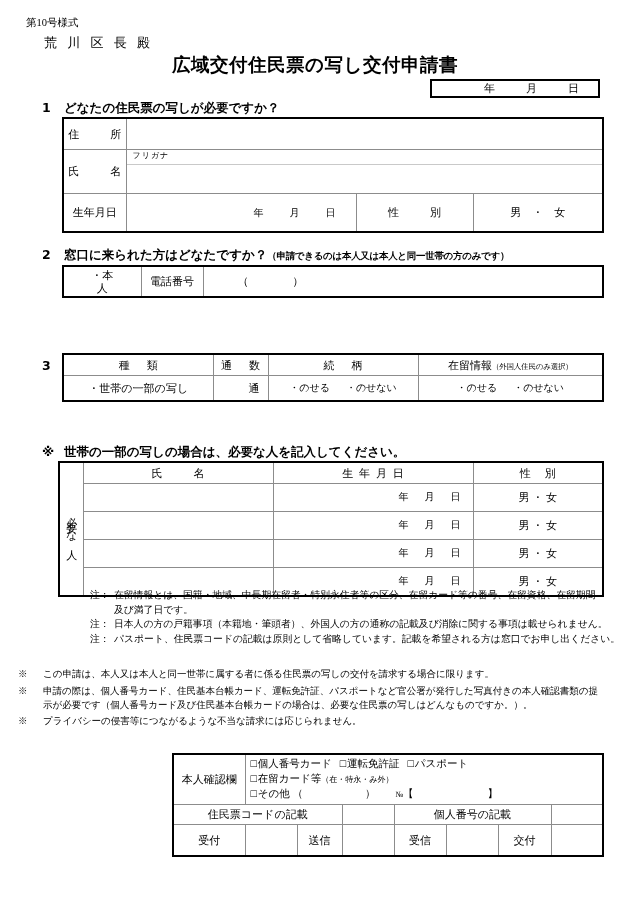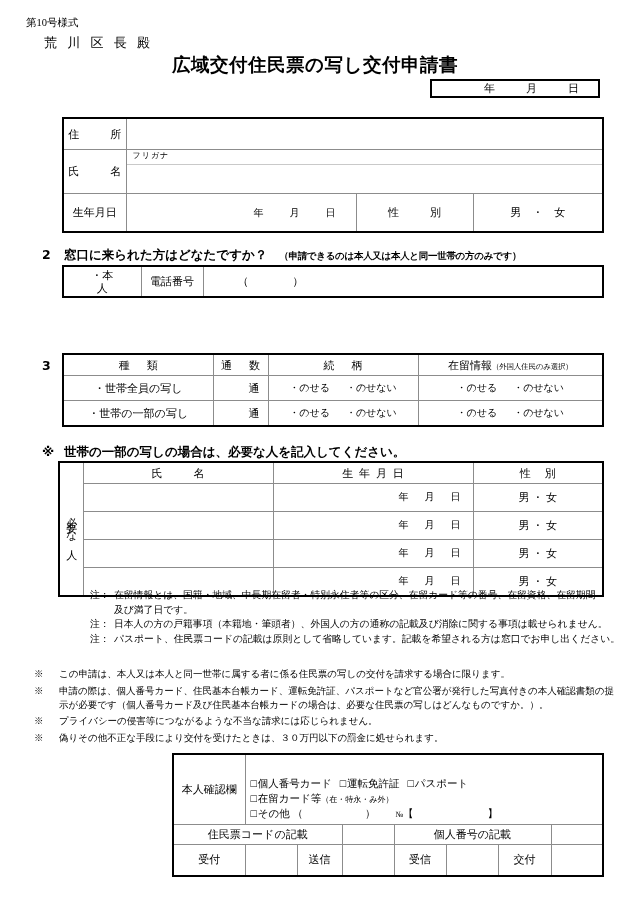--- a/index.html
+++ b/index.html
@@ -73,21 +73,20 @@
     font-family: "DejaVu Sans", "Liberation Sans", sans-serif;
     font-size: 12.5px;
     font-weight: bold;
     white-space: nowrap;
   }
   .sec-head .num { display: inline-block; width: 22px; }
   .sec-head .sub {
     font-size: 9.5px;
     font-weight: bold;
     letter-spacing: -0.3px;
-    margin-left: 12px;
   }
 
   
   .tbl {
     position: absolute;
     border-collapse: collapse;
     table-layout: fixed;
     font-size: 11px;
     background: #fff;
   }
@@ -201,21 +200,20 @@
   .chk::before {
     content: "\25A1";
     font-size: 10.5px;
     margin-right: 1px;
   }
   .confirm-lines {
     text-align: left;
     padding: 2px 0 2px 5px;
     font-size: 10.5px;
     line-height: 1.42;
-    margin-top: 20px;
   }
   .confirm-lines .l2 { font-size: 10.5px; }
   .confirm-lines .mini { font-size: 8px; }
   .confirm-lines .gapw { display:inline-block; width: 62px; }
   .confirm-lines .gapno { display:inline-block; width: 20px; }
   .confirm-lines .gapbk { display:inline-block; width: 74px; }
   .nobr { white-space: nowrap; }
 </style>
 </head>
 <body>
@@ -225,20 +223,23 @@
   <div class="form-code">第10号様式</div>
   <div class="addressee">荒 川 区 長 殿</div>
   <div class="doc-title">広域交付住民票の写し交付申請書</div>
 
   <div class="date-box">
     <span class="dseg">年</span>
     <span class="dseg">月</span>
     <span class="dseg last">日</span>
   </div>
 
+  <div class="sec-head" style="left:42px; top:100px;">
+    <span class="num">1</span><span>どなたの住民票の写しが必要ですか？</span>
+  </div>
 
   <table class="tbl outer" style="left:62px; top:117px; width:540px;">
     <colgroup>
       <col style="width:63px">
         <col style="width:230px">
         <col style="width:117px">
         <col style="width:130px">
     </colgroup>
     <tbody>
       <tr>
@@ -310,36 +311,20 @@
     <tbody>
       <tr>
         <td class="sp2" style="height:20px">種　類</td>
         <td class="sp2">通　数</td>
         <td class="sp2">続　柄</td>
         <td>
           <span>在留情報</span><span class="tiny">（外国人住民のみ選択）</span>
         </td>
       </tr>
       <tr>
-        <td class="lead" style="height:24px">・世帯全員の写し</td>
-        <td style="text-align:right; padding-right:8px;">通</td>
-        <td>
-          <div class="opts">
-            <span>・のせる</span>
-            <span>・のせない</span>
-          </div>
-        </td>
-        <td>
-          <div class="opts">
-            <span>・のせる</span>
-            <span>・のせない</span>
-          </div>
-        </td>
-      </tr>
-      <tr>
         <td class="lead" style="height:24px">・世帯の一部の写し</td>
         <td style="text-align:right; padding-right:8px;">通</td>
         <td>
           <div class="opts">
             <span>・のせる</span>
             <span>・のせない</span>
           </div>
         </td>
         <td>
           <div class="opts">
@@ -428,33 +413,30 @@
     </span>
     <span class="note-indent-colon">及び満了日です。</span>
     <span class="note-row">
       <span class="mk-colon">注：</span><span>日本人の方の戸籍事項（本籍地・筆頭者）、外国人の方の通称の記載及び消除に関する事項は載せられません。</span>
     </span>
     <span class="note-row">
       <span class="mk-colon">注：</span><span>パスポート、住民票コードの記載は原則として省略しています。記載を希望される方は窓口でお申し出ください。</span>
     </span>
   </div>
 
-  <div class="hoshi-block" style="left:34px; top:668px;">
+  <div class="hoshi-block" style="left:18px; top:668px;">
     <span class="hoshi-row">
       <span class="mk">※</span><span>この申請は、本人又は本人と同一世帯に属する者に係る住民票の写しの交付を請求する場合に限ります。</span>
     </span>
     <span class="hoshi-row">
       <span class="mk">※</span><span>申請の際は、個人番号カード、住民基本台帳カード、運転免許証、パスポートなど官公署が発行した写真付きの本人確認書類の提</span>
       <span class="hoshi-cont">示が必要です（個人番号カード及び住民基本台帳カードの場合は、必要な住民票の写しはどんなものですか。）。</span>
     </span>
     <span class="hoshi-row">
       <span class="mk">※</span><span>プライバシーの侵害等につながるような不当な請求には応じられません。</span>
-    </span>
-    <span class="hoshi-row">
-      <span class="mk">※</span><span>偽りその他不正な手段により交付を受けたときは、３０万円以下の罰金に処せられます。</span>
     </span>
   </div>
 
   <table class="tbl outer" style="left:172px; top:753px; width:430px;">
     <colgroup>
       <col style="width:72px">
         <col style="width:52px">
         <col style="width:45px">
         <col style="width:52px">
       <col style="width:52px">

